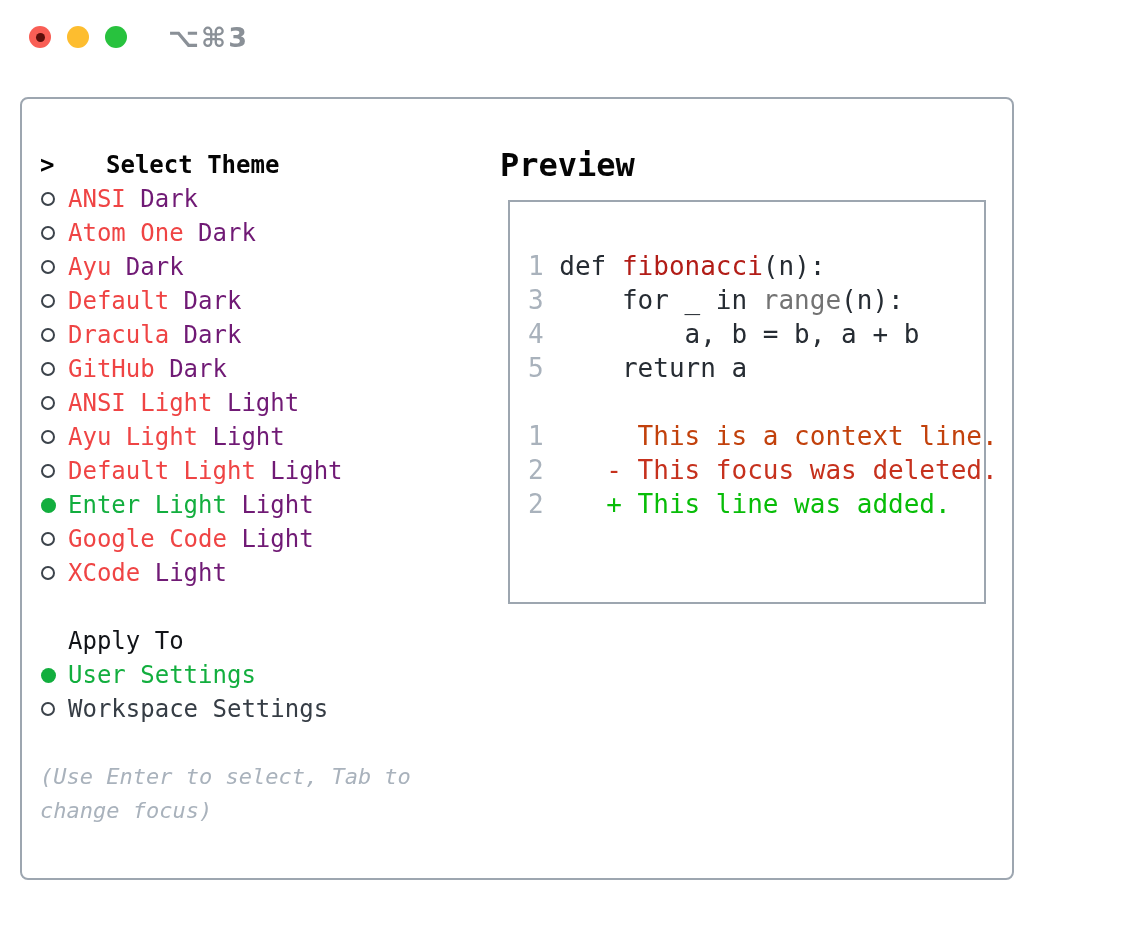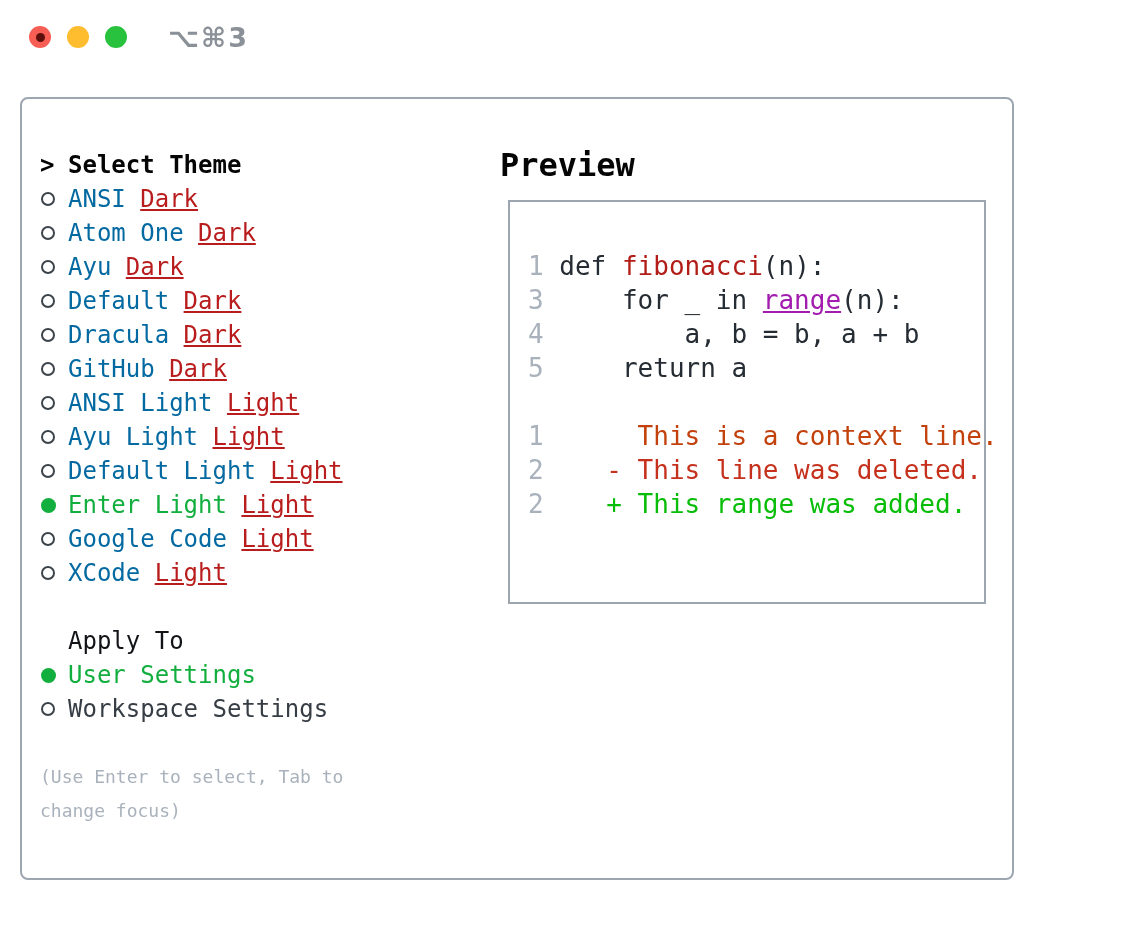--- a/index.html
+++ b/index.html
@@ -30,34 +30,34 @@
   
   .panel{
     position:absolute;left:20px;top:97px;width:994px;height:783px;
     border:2px solid #9da6b0;border-radius:8px;box-sizing:border-box;background:#fff;
   }
   
   .left-col{position:absolute;left:18px;top:49px;width:460px;}
   .row{height:34px;display:flex;align-items:center;font-size:24px;white-space:pre;}
   .pfx{width:28px;flex:0 0 28px;display:flex;align-items:center;}
   .focus-char{font-weight:bold;color:#000000;}
-  .hdr{font-weight:bold;color:#050505;}
+  .hdr{font-weight:bold;color:#050505;margin-left:38px;}
   .radio{
     width:14px;height:14px;border-radius:50%;box-sizing:border-box;
     border:2.5px solid #3c434b;margin-left:1px;
   }
   .radio.sel{border:none;background:#12ae3e;width:15px;height:15px;}
-  .nm{color:#0369a1;}
+  .nm{color:#ef4444;}
   .nm.sel{color:#12ae3e;}
-  .vr{color:#b91c1c;margin-left:1ch;text-decoration:underline;}
+  .vr{color:#701a75;margin-left:1ch;}
   .apply-title{color:#111317;}
   .apply-label{color:#363d45;}
   .apply-label.sel{color:#12ae3e;}
   .spacer{height:34px;}
-  .hint-line{height:34px;line-height:34px;font-size:18px;color:#a9b2bc;white-space:pre;}
+  .hint-line{height:34px;line-height:34px;font-size:22px;color:#a9b2bc;white-space:pre;font-style:italic;}
   
   .preview-title{
     position:absolute;left:478px;top:49px;height:34px;line-height:34px;
     font-size:32px;font-weight:bold;color:#050505;
   }
   .preview-box{
     position:absolute;left:486px;top:101px;width:478px;height:404px;
     border:2px solid #9da6b0;box-sizing:border-box;background:#fff;
   }
   .preview-lines{position:absolute;left:18px;top:47px;right:4px;}
@@ -116,24 +116,24 @@
 
       <div class="hint-line">(Use Enter to select, Tab to</div>
       <div class="hint-line">change focus)</div>
     </div>
 
     <div class="preview-title">Preview</div>
 
     <div class="preview-box">
       <div class="preview-lines" id="preview-lines">
           <div class="pline"><span style="color: rgb(169, 178, 188);">1</span><span style="color: rgb(38, 44, 51);"> def </span><span style="color: rgb(178, 29, 23);">fibonacci</span><span style="color: rgb(38, 44, 51);">(n):</span></div>
-          <div class="pline"><span style="color: rgb(169, 178, 188);">3</span><span style="color: rgb(38, 44, 51);">     for _ in </span><span style="color: #a21caf; text-decoration: underline;">range</span><span style="color: rgb(38, 44, 51);">(n):</span></div>
+          <div class="pline"><span style="color: rgb(169, 178, 188);">3</span><span style="color: rgb(38, 44, 51);">     for _ in </span><span style="color: #737373;">range</span><span style="color: rgb(38, 44, 51);">(n):</span></div>
           <div class="pline"><span style="color: rgb(169, 178, 188);">4</span><span style="color: rgb(38, 44, 51);">         a, b = b, a + b</span></div>
           <div class="pline"><span style="color: rgb(169, 178, 188);">5</span><span style="color: rgb(38, 44, 51);">     return a</span></div>
           <div class="pline"></div>
           <div class="pline"><span style="color: rgb(169, 178, 188);">1</span><span style="color: #c2410c;">      This is a context line.</span></div>
-          <div class="pline"><span style="color: rgb(169, 178, 188);">2</span><span style="color: rgb(198, 49, 29);">    - This line was deleted.</span></div>
-          <div class="pline"><span style="color: rgb(169, 178, 188);">2</span><span style="color: rgb(8, 189, 8);">    + This range was added.</span></div>
+          <div class="pline"><span style="color: rgb(169, 178, 188);">2</span><span style="color: rgb(198, 49, 29);">    - This focus was deleted.</span></div>
+          <div class="pline"><span style="color: rgb(169, 178, 188);">2</span><span style="color: rgb(8, 189, 8);">    + This line was added.</span></div>
         </div>
     </div>
 
   </div>
 </div>
 
 </body></html>

